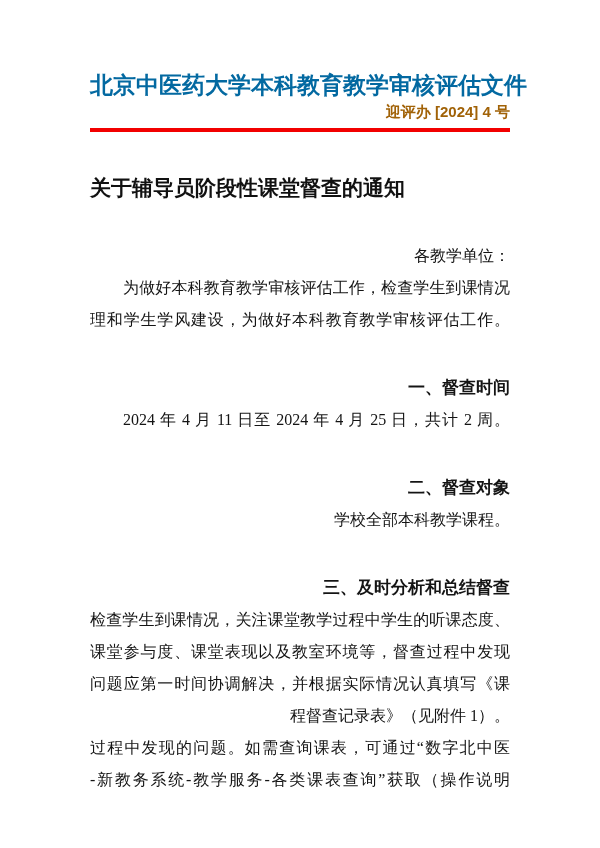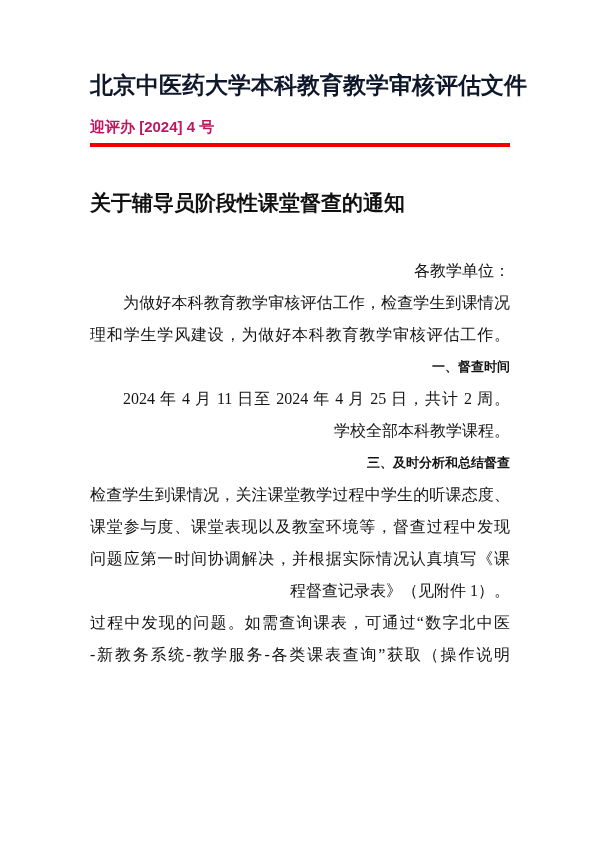--- a/index.html
+++ b/index.html
@@ -11,33 +11,33 @@
     margin: 0 auto;
     background: #ffffff;
     padding: 70px 90px 0 90px;
     overflow: hidden;
   }
   .header-title {
     font-family: "Liberation Sans", "DejaVu Sans", sans-serif;
     font-weight: 700;
     font-size: 23px;
     line-height: 30px;
-    color: #0f172a;
+    color: #0369a1;
     text-align: center;
     white-space: nowrap;
     letter-spacing: 0px;
   }
   .doc-number {
-    margin-top: 18px;
+    margin-top: 3px;
     font-family: "Liberation Sans", "DejaVu Sans", sans-serif;
     font-weight: 700;
     font-size: 15px;
     line-height: 18px;
-    color: #be185d;
-    text-align: left;
+    color: #a16207;
+    text-align: right;
   }
   .red-rule {
     margin-top: 7px;
     height: 3.5px;
     background: #f20000;
   }
   .notice-title {
     margin-top: 42px;
     font-family: "Liberation Sans", "DejaVu Sans", sans-serif;
     font-weight: 700;
@@ -55,21 +55,22 @@
     font-size: 16px;
     line-height: 32px;
     color: #141414;
     text-align: right;
   }
   .ind { text-indent: 33px; }
   .jf  { text-align: justify; text-align-last: justify; }
   .hd  {
     font-family: "Liberation Sans", "DejaVu Sans", sans-serif;
     font-weight: 700;
-    font-size: 13px;
+    font-size: 17px;
+    margin-top: 36px;
   }
 </style>
 </head>
 <body>
 
 <div class="page">
 
   <div class="header-title">北京中医药大学本科教育教学审核评估文件</div>
 
   <div class="doc-number">迎评办 [2024] 4 号</div>
@@ -77,20 +78,21 @@
   <div class="red-rule"></div>
 
   <div class="notice-title">关于辅导员阶段性课堂督查的通知</div>
 
   <div class="body-text">
     <div class="ln">各教学单位：</div>
     <div class="ln ind jf">为做好本科教育教学审核评估工作，检查学生到课情况</div>
     <div class="ln jf">理和学生学风建设，为做好本科教育教学审核评估工作。</div>
     <div class="ln ind hd">一、督查时间</div>
     <div class="ln ind jf">2024 年 4 月 11 日至 2024 年 4 月 25 日，共计 2 周。</div>
+    <div class="ln ind hd">二、督查对象</div>
     <div class="ln ind">学校全部本科教学课程。</div>
     <div class="ln ind hd">三、及时分析和总结督查</div>
     <div class="ln jf">检查学生到课情况，关注课堂教学过程中学生的听课态度、</div>
     <div class="ln jf">课堂参与度、课堂表现以及教室环境等，督查过程中发现</div>
     <div class="ln jf">问题应第一时间协调解决，并根据实际情况认真填写《课</div>
     <div class="ln">程督查记录表》（见附件 1）。</div>
     <div class="ln jf">过程中发现的问题。如需查询课表，可通过“数字北中医</div>
     <div class="ln jf">-新教务系统-教学服务-各类课表查询”获取（操作说明</div>
   </div>
 

